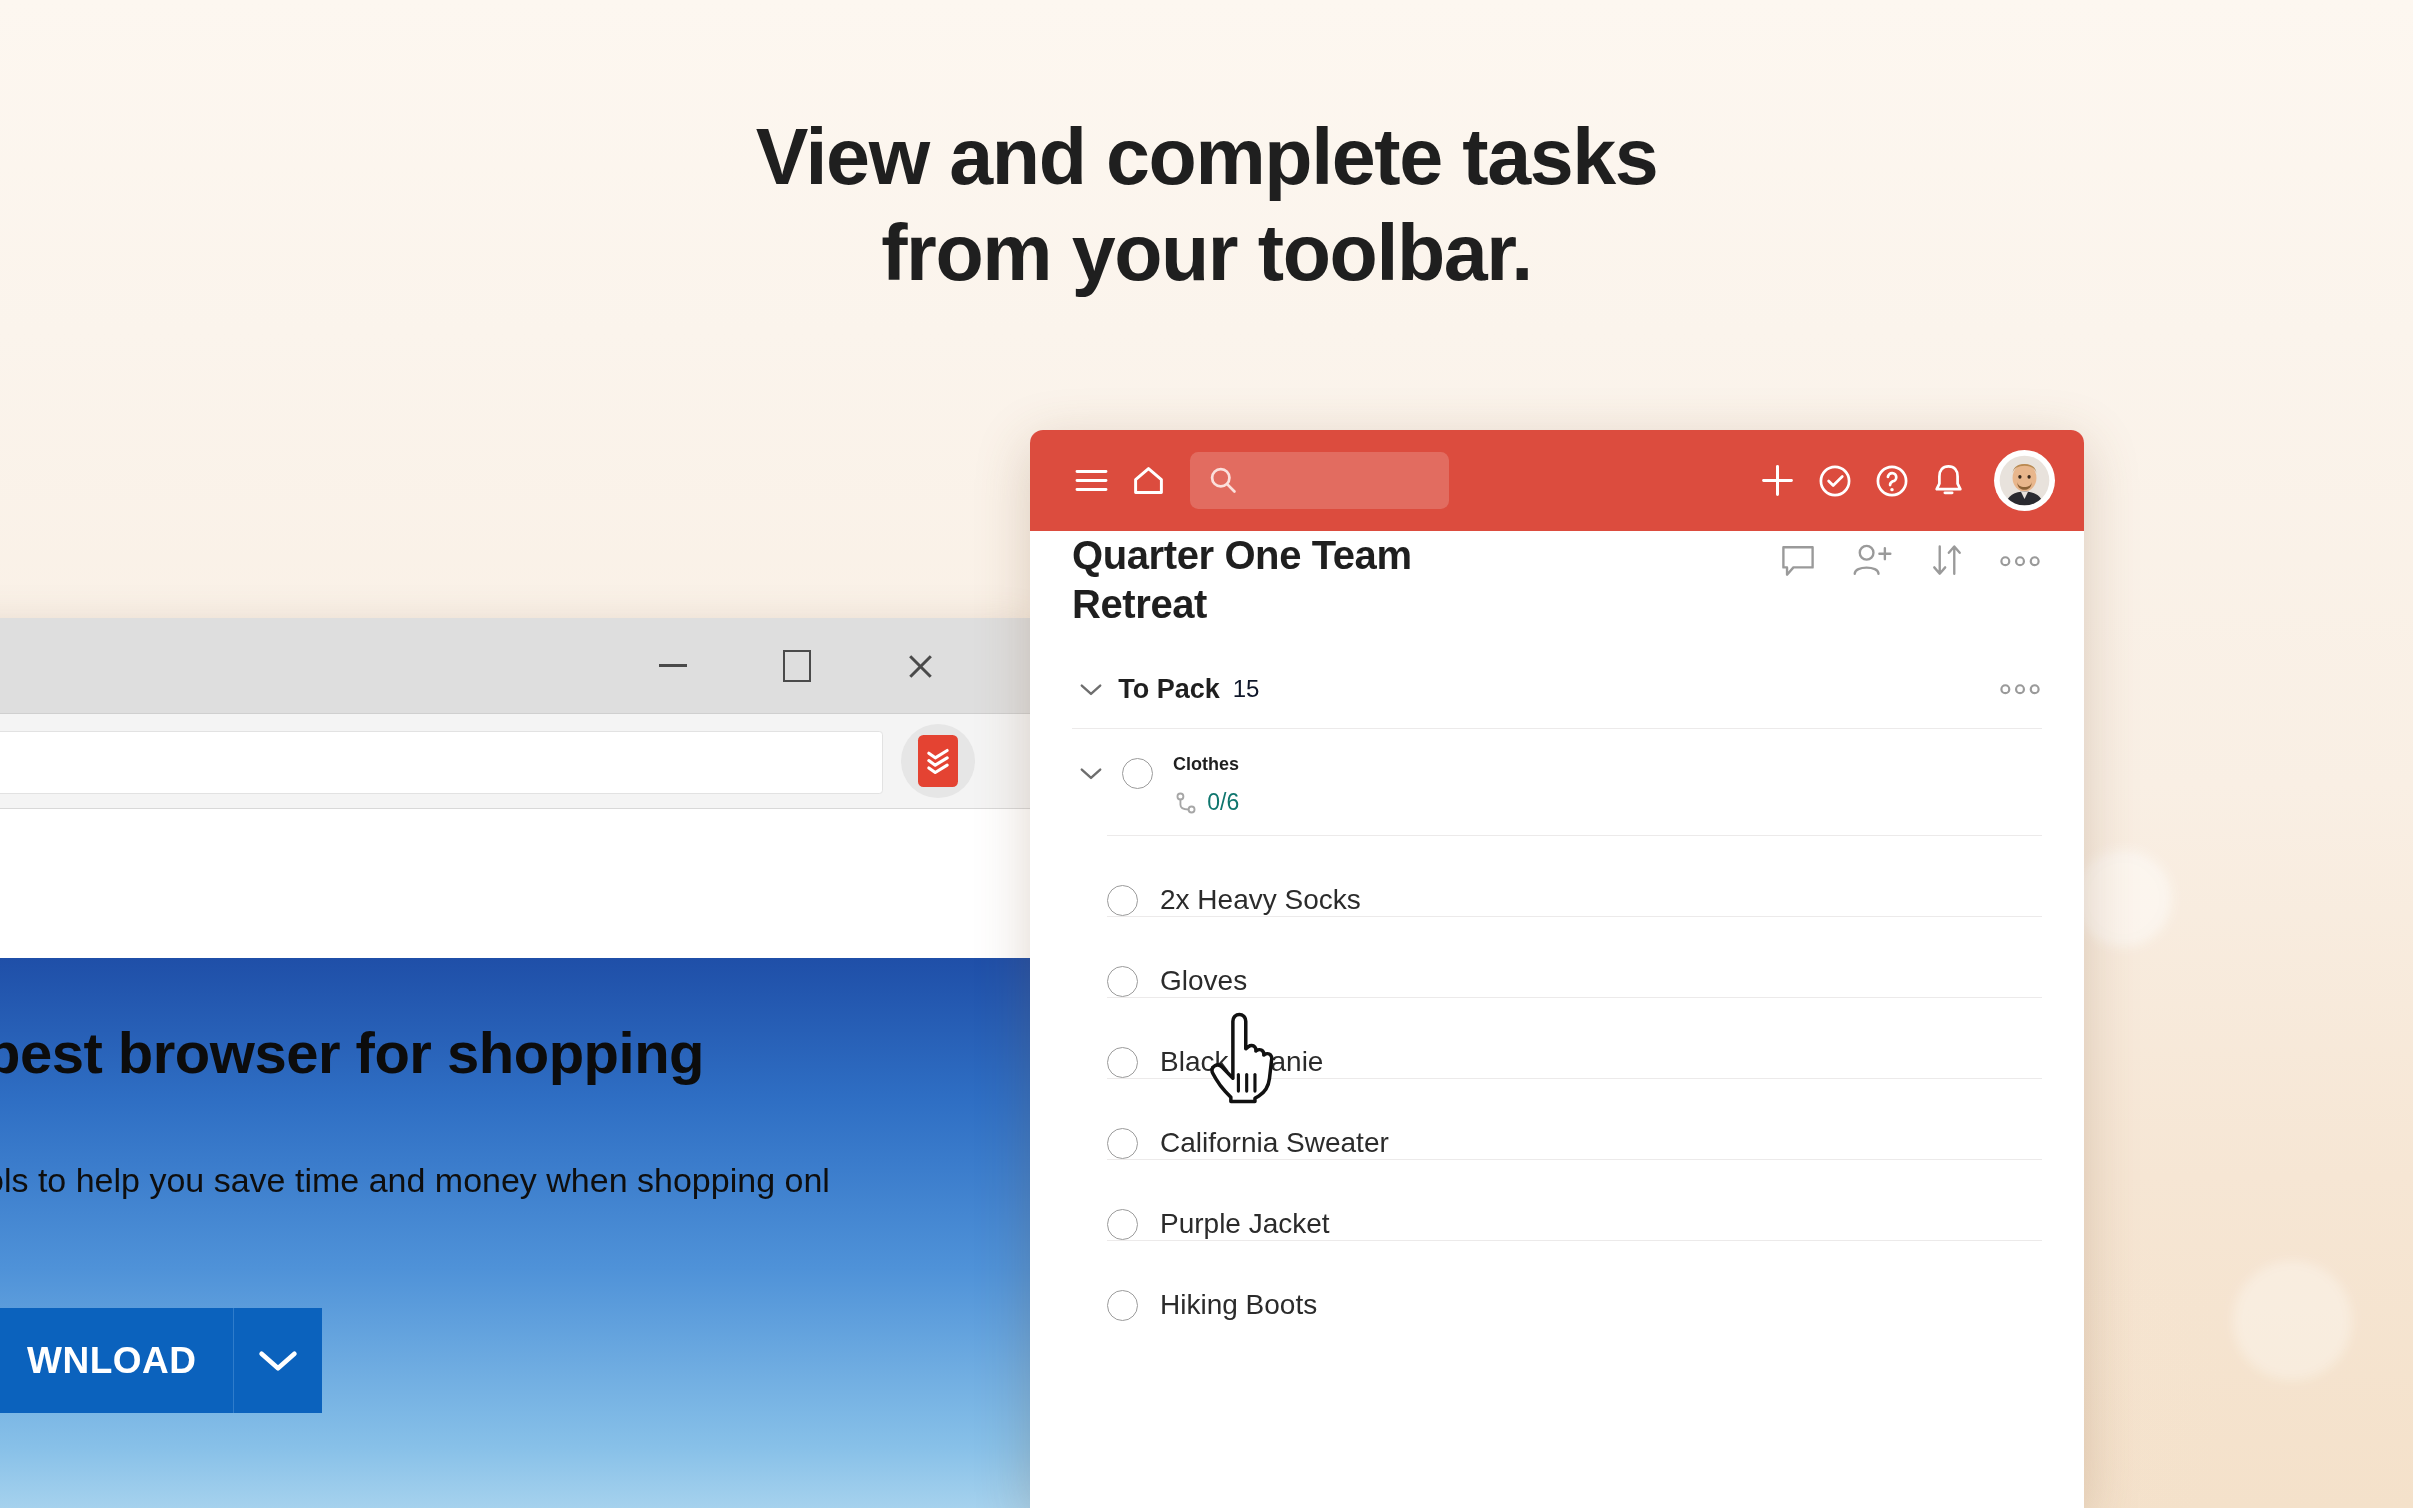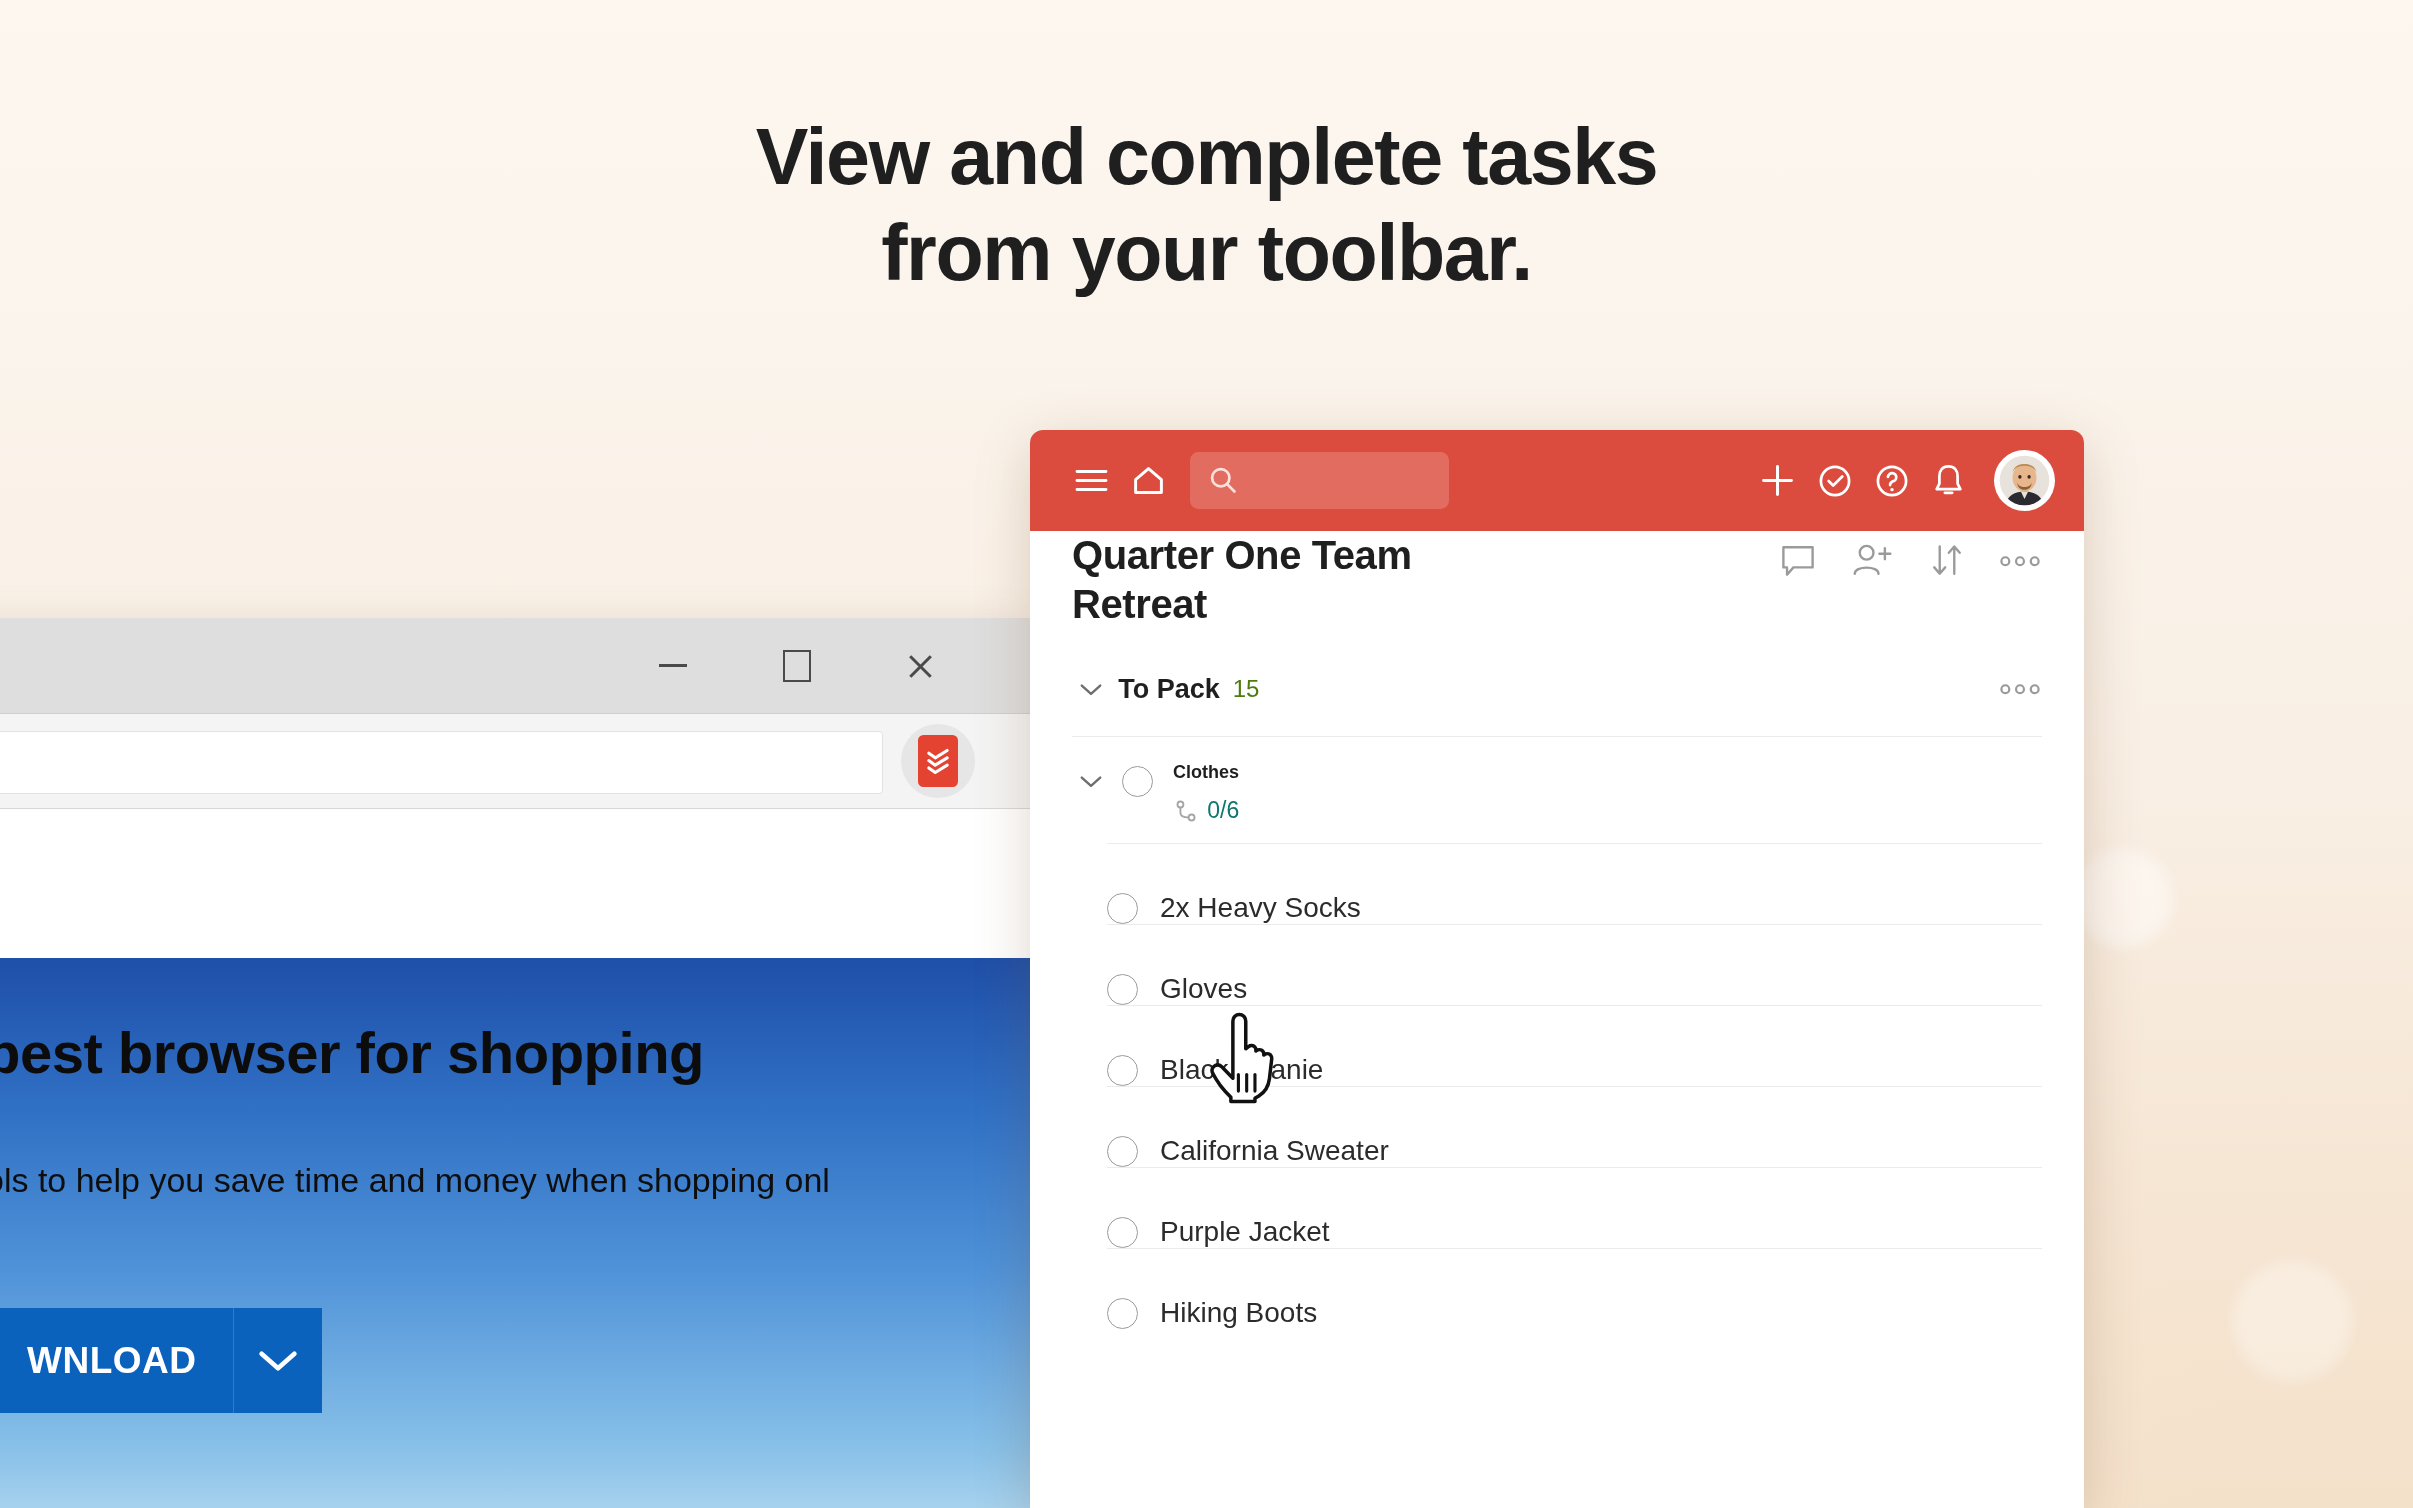--- a/index.html
+++ b/index.html
@@ -262,37 +262,37 @@
     align-items: center;
     gap: 31px;
     padding-top: 9.2px;
   }
   .proj-action { display: flex; align-items: center; justify-content: center; }
 
   #section-row {
     display: flex;
     align-items: center;
     margin-top: 42px;
-    padding-bottom: 28px;
+    padding-bottom: 20px;
     border-bottom: 0.9px solid #eceaea;
   }
   .chevron-btn {
     width: 37px; height: 37px;
     display: flex; align-items: center; justify-content: center;
     flex: 0 0 auto;
   }
   #section-name {
     font-size: 27px;
     font-weight: bold;
     color: #1f1f1f;
     margin-left: 9.2px;
   }
   #section-count {
     font-size: 24px;
-    color: #4d7c0f;
+    color: #0f172a;
     margin-left: 13px;
   }
   #section-more { margin-left: auto; display: flex; align-items: center; }
 
   #parent-task-row {
     display: flex;
     align-items: flex-start;
     padding-top: 26px;
     padding-bottom: 18.4px;
   }

